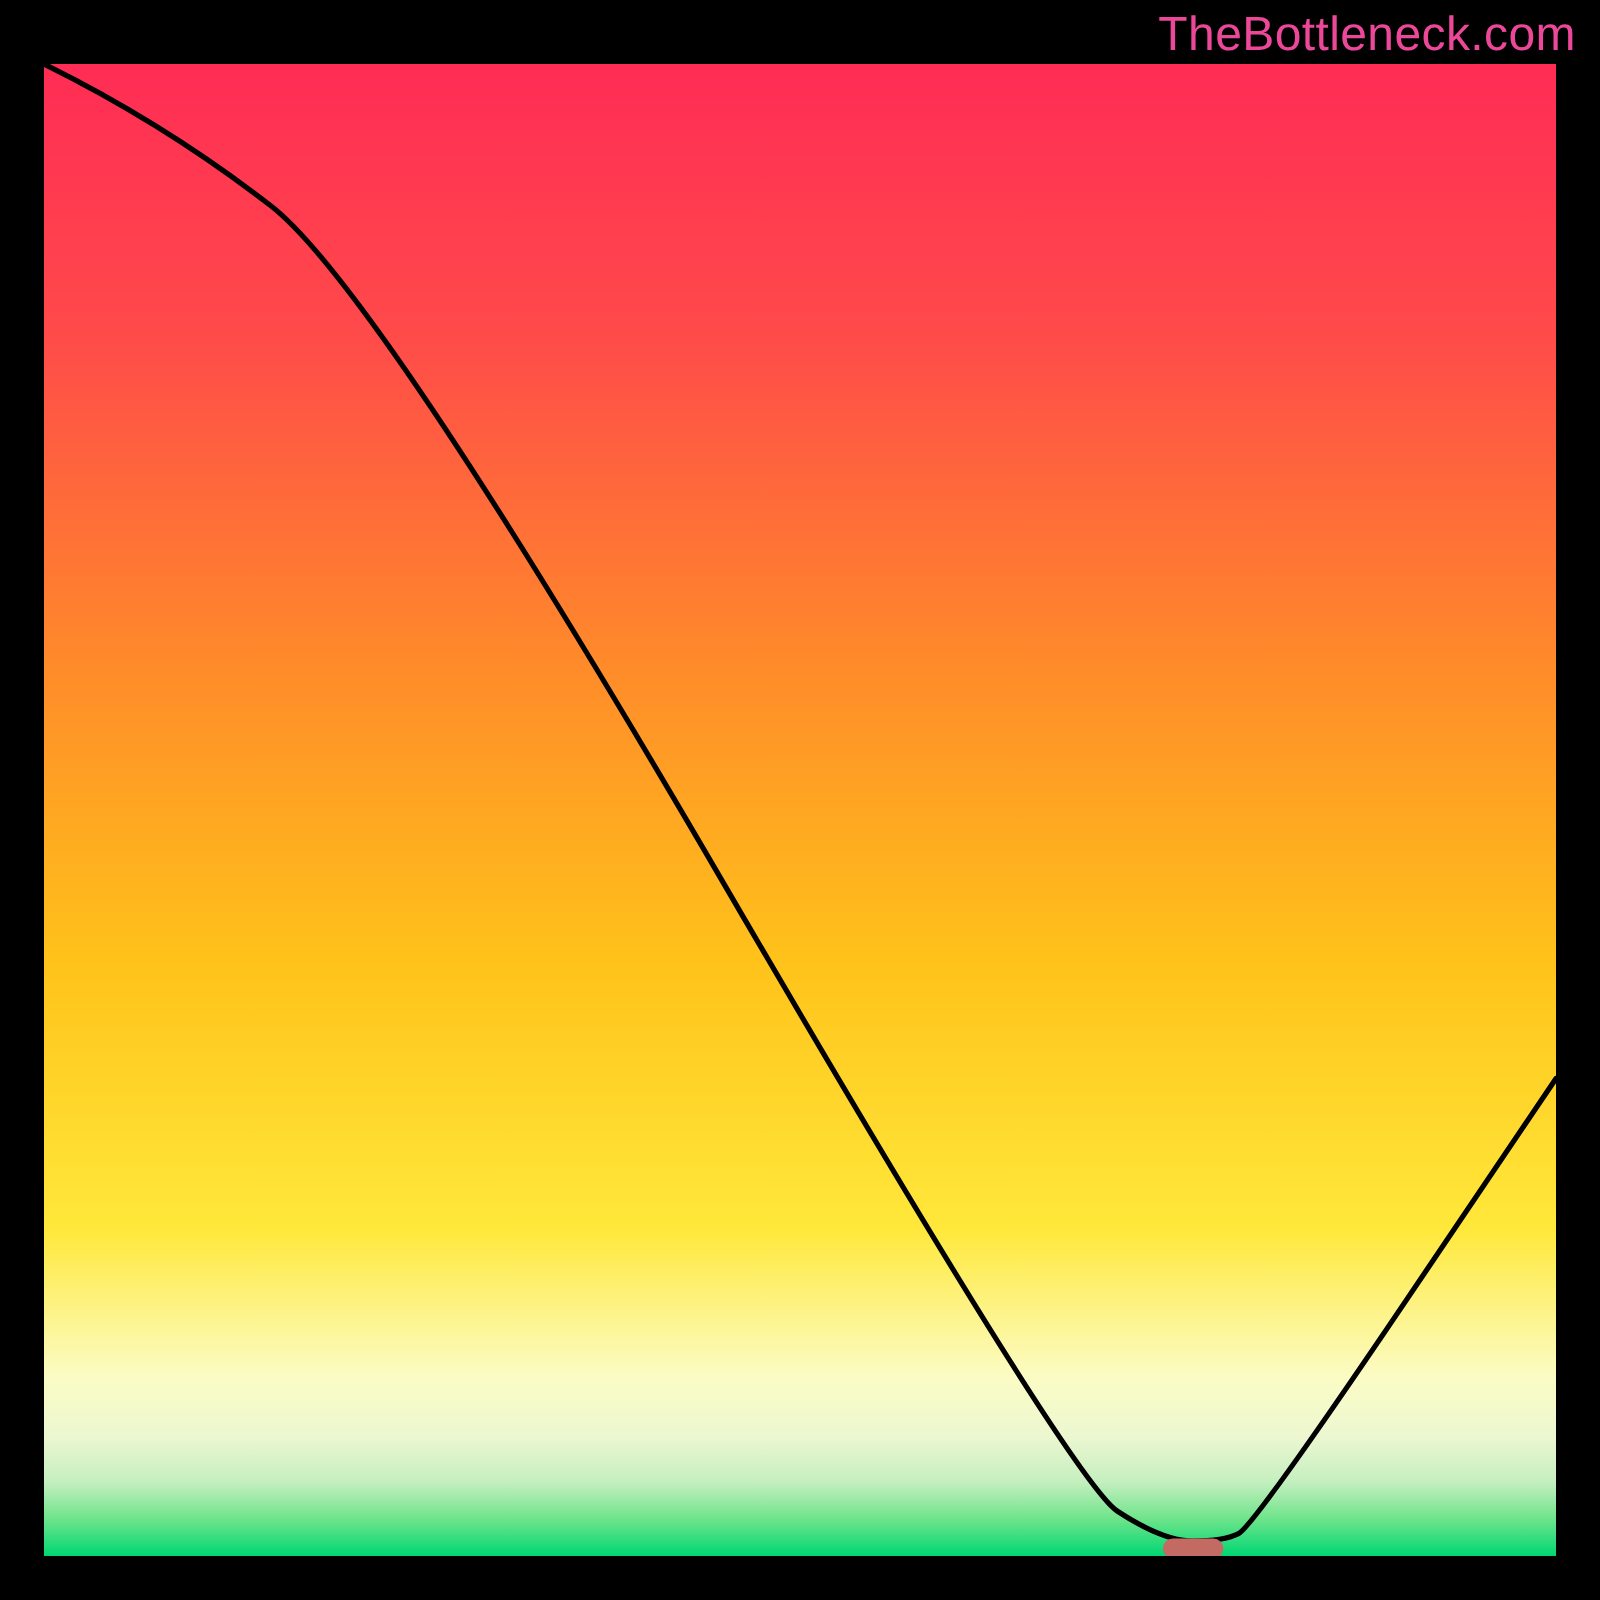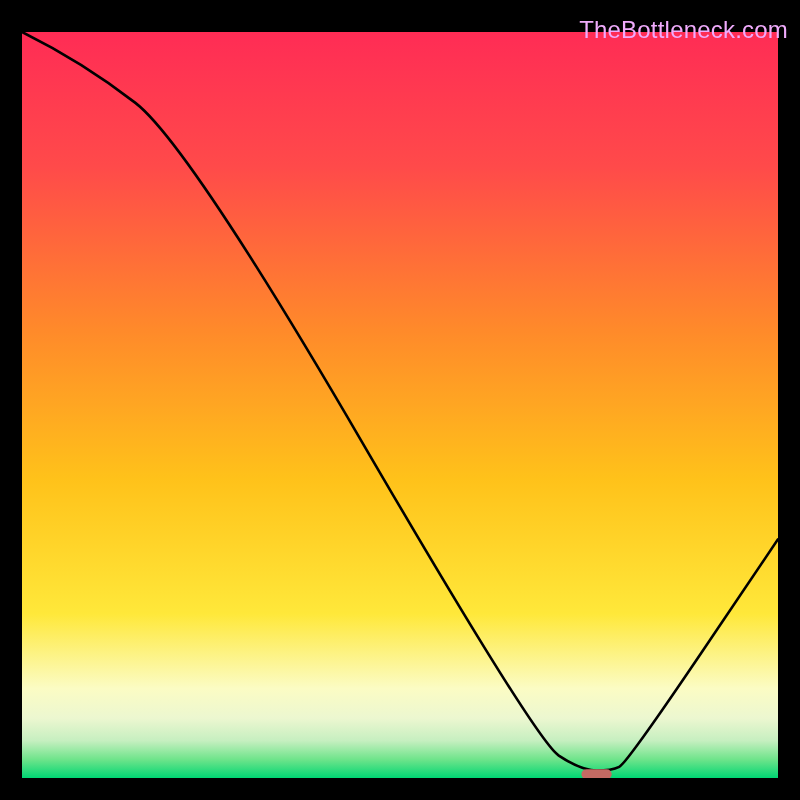--- a/index.html
+++ b/index.html
@@ -14,26 +14,25 @@
   .frame {
     position: relative;
     width: 800px;
     height: 800px;
     background: #000;
   }
   .watermark {
     position: absolute;
     top: 4px;
     right: 12px;
-    color: #f0abfc;
+    color: #ec4899;
     font-size: 24px;
     font-weight: 400;
     letter-spacing: 0.2px;
     z-index: 10;
-    margin-top: 12px;
   }
   .plot-area {
     position: absolute;
     left: 22px;
     top: 32px;
     width: 756px;
     height: 746px;
   }
   .plot-area svg {
     display: block;

